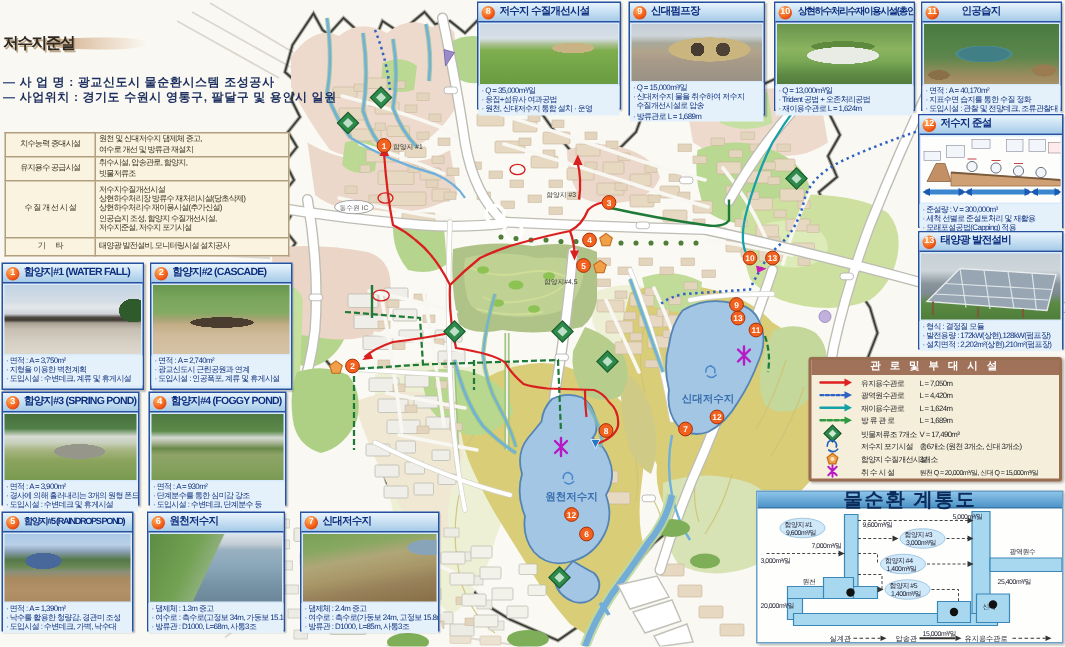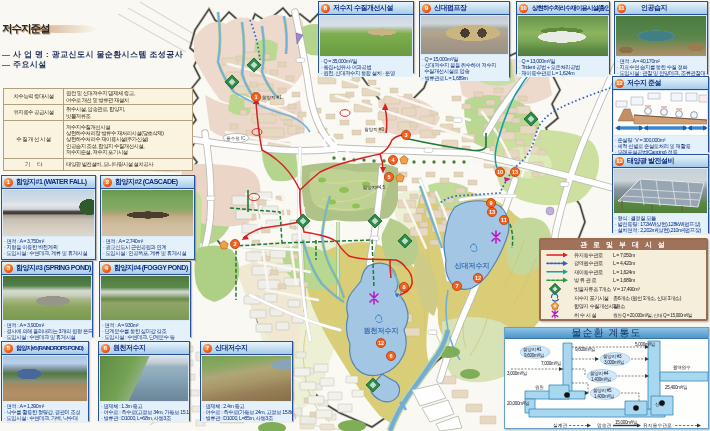--- a/index.html
+++ b/index.html
@@ -694,21 +694,21 @@
 </g>
 </svg>
 
 <div class="abs" style="left:2px;top:22px;width:130px;height:14px;">
 <div class="abs" style="left:28px;top:3px;width:68px;height:8px;background:linear-gradient(90deg,rgba(192,146,104,.8),rgba(218,184,150,.55) 55%,rgba(238,220,200,0));border-radius:50% 40% 40% 50%;"></div>
 <div class="abs" style="left:0;top:0;font-size:10.5px;font-weight:bold;color:#2e2822;text-shadow:1px 1px 0 #bfa684;letter-spacing:-1px;">저수지준설</div>
 </div>
 
 <div class="abs" style="left:2px;top:50px;width:215px;font-size:8px;font-weight:bold;color:#1c2f5e;line-height:10.4px;letter-spacing:0.4px;white-space:nowrap;">
 <div><span style="color:#203a78;">―</span> 사 업 명 : 광교신도시 물순환시스템 조성공사</div>
-<div><span style="color:#203a78;">―</span> 주요시설</div>
+<div><span style="color:#203a78;">―</span> 사업위치 : 경기도 수원시 영통구, 팔달구 및 용인시 일원</div>
 </div>
 
 <table class="abs" style="left:3px;top:88px;width:190px;border-collapse:collapse;background:#faf3df;font-size:5.4px;color:#38301e;letter-spacing:-0.5px;line-height:6.2px;table-layout:fixed;" cellspacing="0">
 <tbody>
         <tr style="height:16px;">
           <td style="border:.8px solid #b0a080;width:59px;text-align:center;padding:0;">치수능력 증대시설</td>
           <td style="border:.8px solid #b0a080;padding:0 0 0 2px;">원천 및 신대저수지 댐제체 증고,<br>여수로 개선 및 방류관 재설치</td>
         </tr>
 <tr style="height:16px;">
           <td style="border:.8px solid #b0a080;text-align:center;padding:0;">유지용수 공급시설</td>
@@ -910,21 +910,21 @@
 <text x="33" y="58">함양지 수질개선시설</text>
           <text x="72" y="58">3개소</text>
 <text x="33" y="66.5">취 수 시 설</text>
           <text x="72" y="66.5" font-size="4.7">원천 Q = 20,000m³/일, 신대 Q = 15,000m³/일</text>
 </g>
 </svg>
 </div>
 
 <div class="abs" style="left:504px;top:327px;width:205px;height:102px;background:#fefefc;border:1px solid #6aa0c8;box-sizing:border-box;box-shadow:1px 1px 2px rgba(0,0,0,.3);">
 
-<div style="height:10px;background:linear-gradient(#8cc4e8,#4e94c8);border-bottom:1px solid #3a78a8;color:#0c2c5c;font-size:10px;font-weight:normal;text-align:center;line-height:10px;letter-spacing:1px;">물순환 계통도</div>
+<div style="height:10px;background:linear-gradient(#8cc4e8,#4e94c8);border-bottom:1px solid #3a78a8;color:#0c2c5c;font-size:13px;font-weight:bold;text-align:center;line-height:10px;letter-spacing:1px;">물순환 계통도</div>
 <svg width="203" height="90" viewBox="0 0 203 90" style="display:block;">
 
 <g fill="#a8d8f0" stroke="#3a88b8" stroke-width=".8">
 <path d="M58 4 L67 4 L67 56 L58 56 Z"></path>
 <path d="M20 52 L80 52 L80 60 L20 60 Z"></path>
 <path d="M20 60 L30 60 L30 74 L20 74 Z"></path>
 <path d="M24 70 L160 70 L160 78 L24 78 Z"></path>
 <path d="M143 2 L155 2 L155 70 L143 70 Z"></path>
 <path d="M155 33 L203 33 L203 42 L155 42 Z"></path>
 <path d="M146 57 L168 57 L168 76 L146 76 Z"></path>

